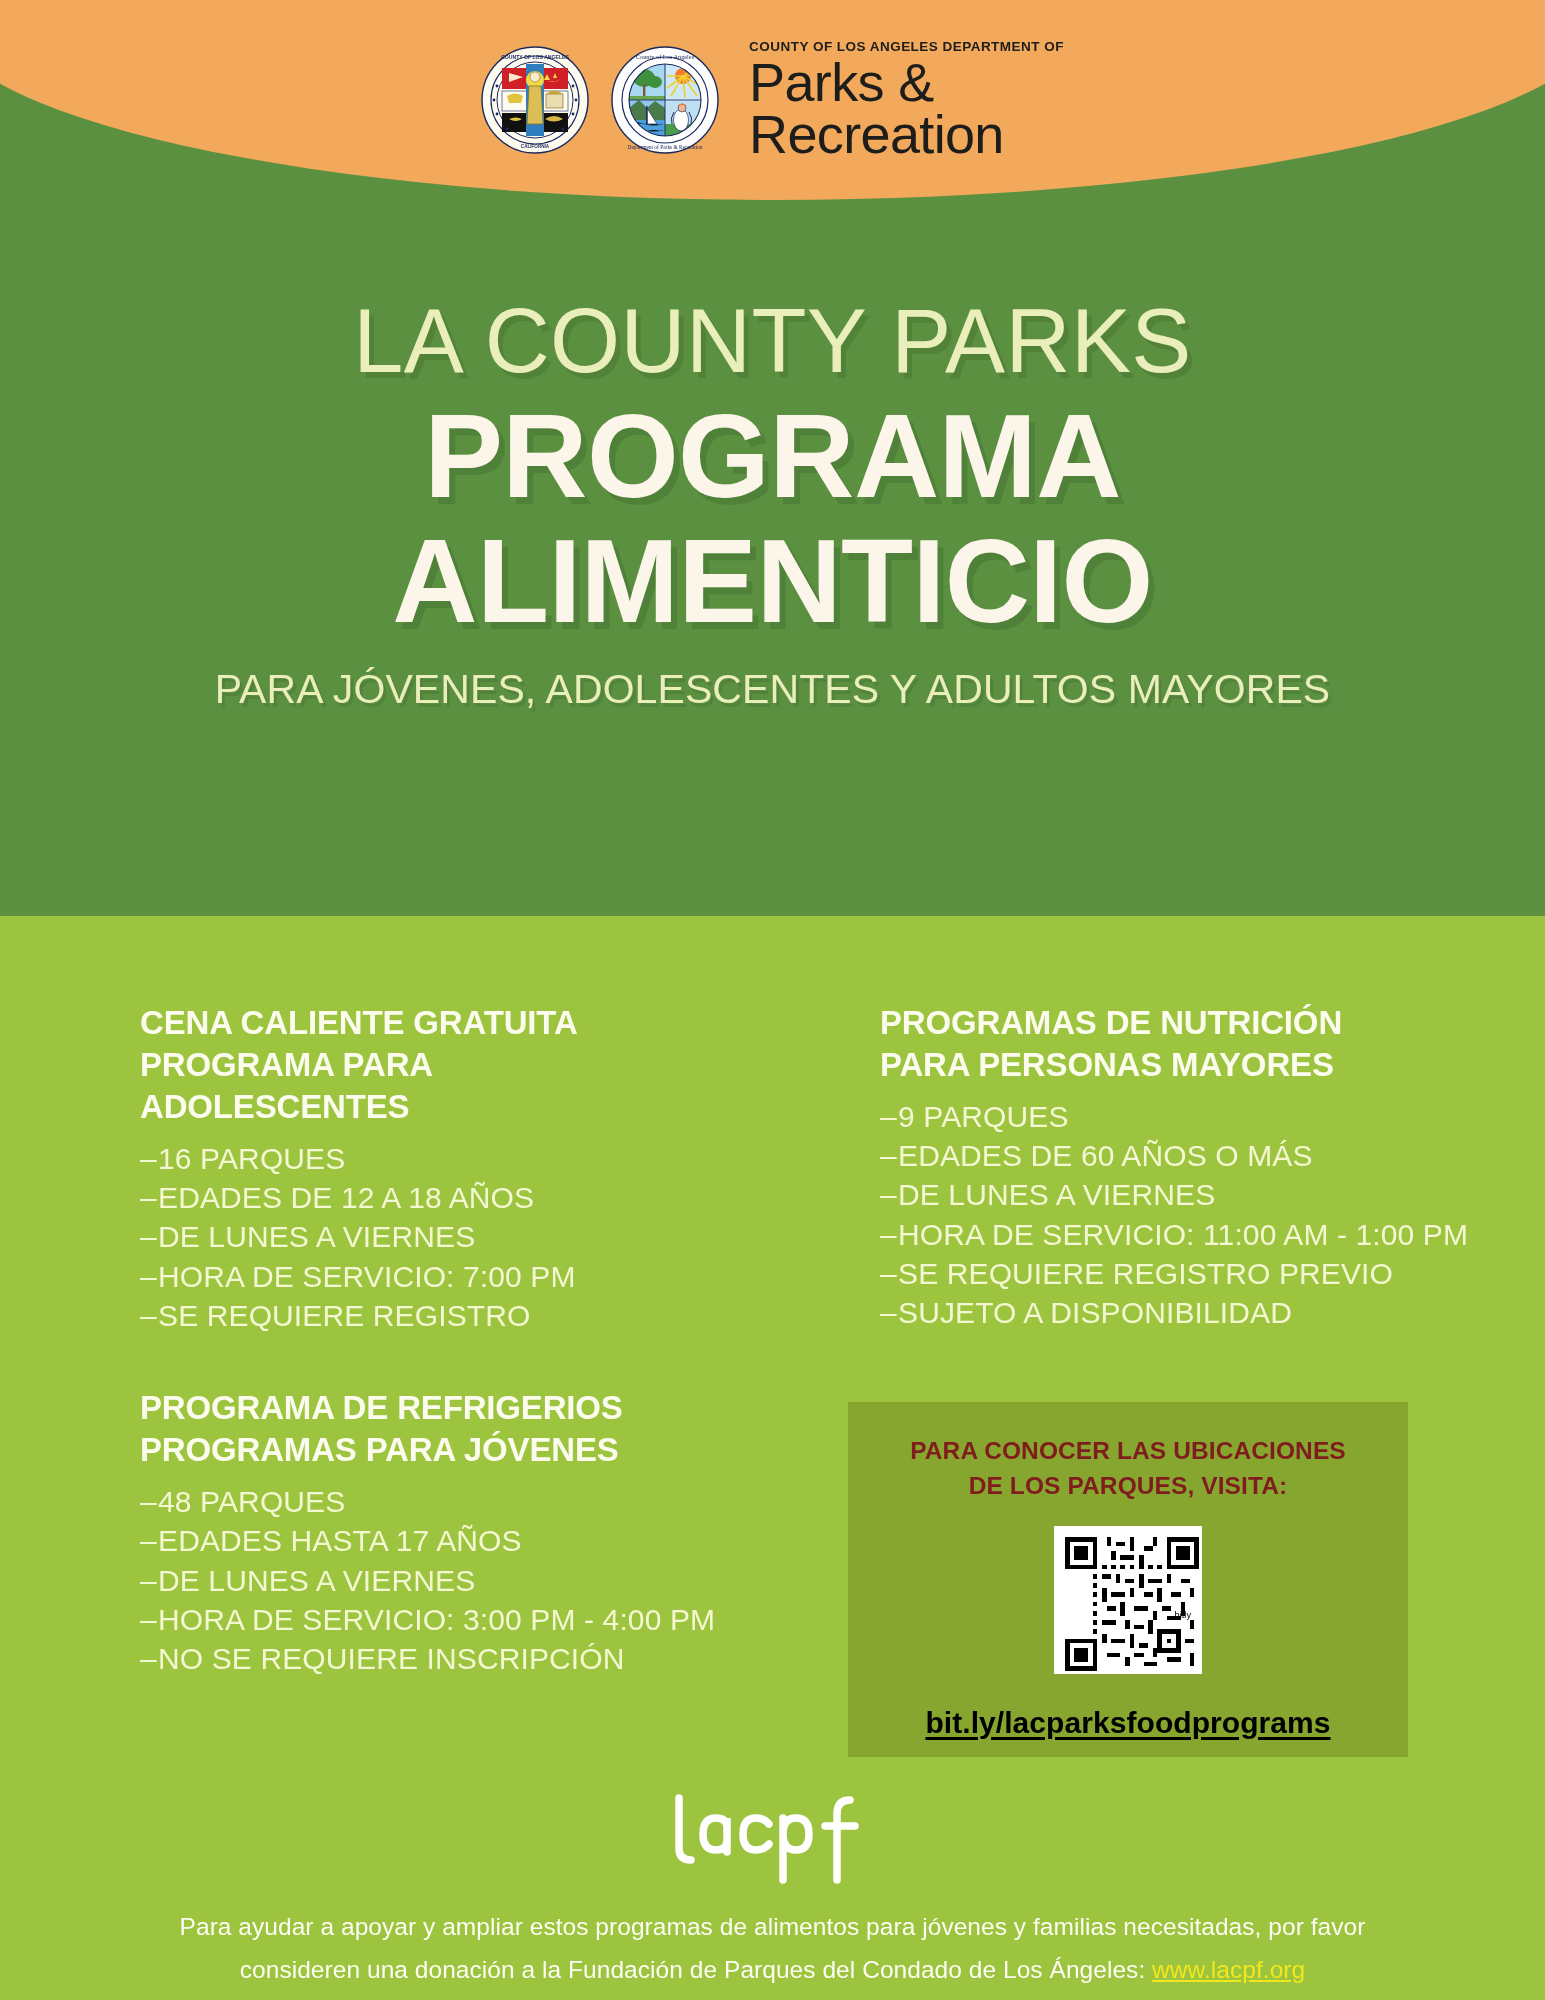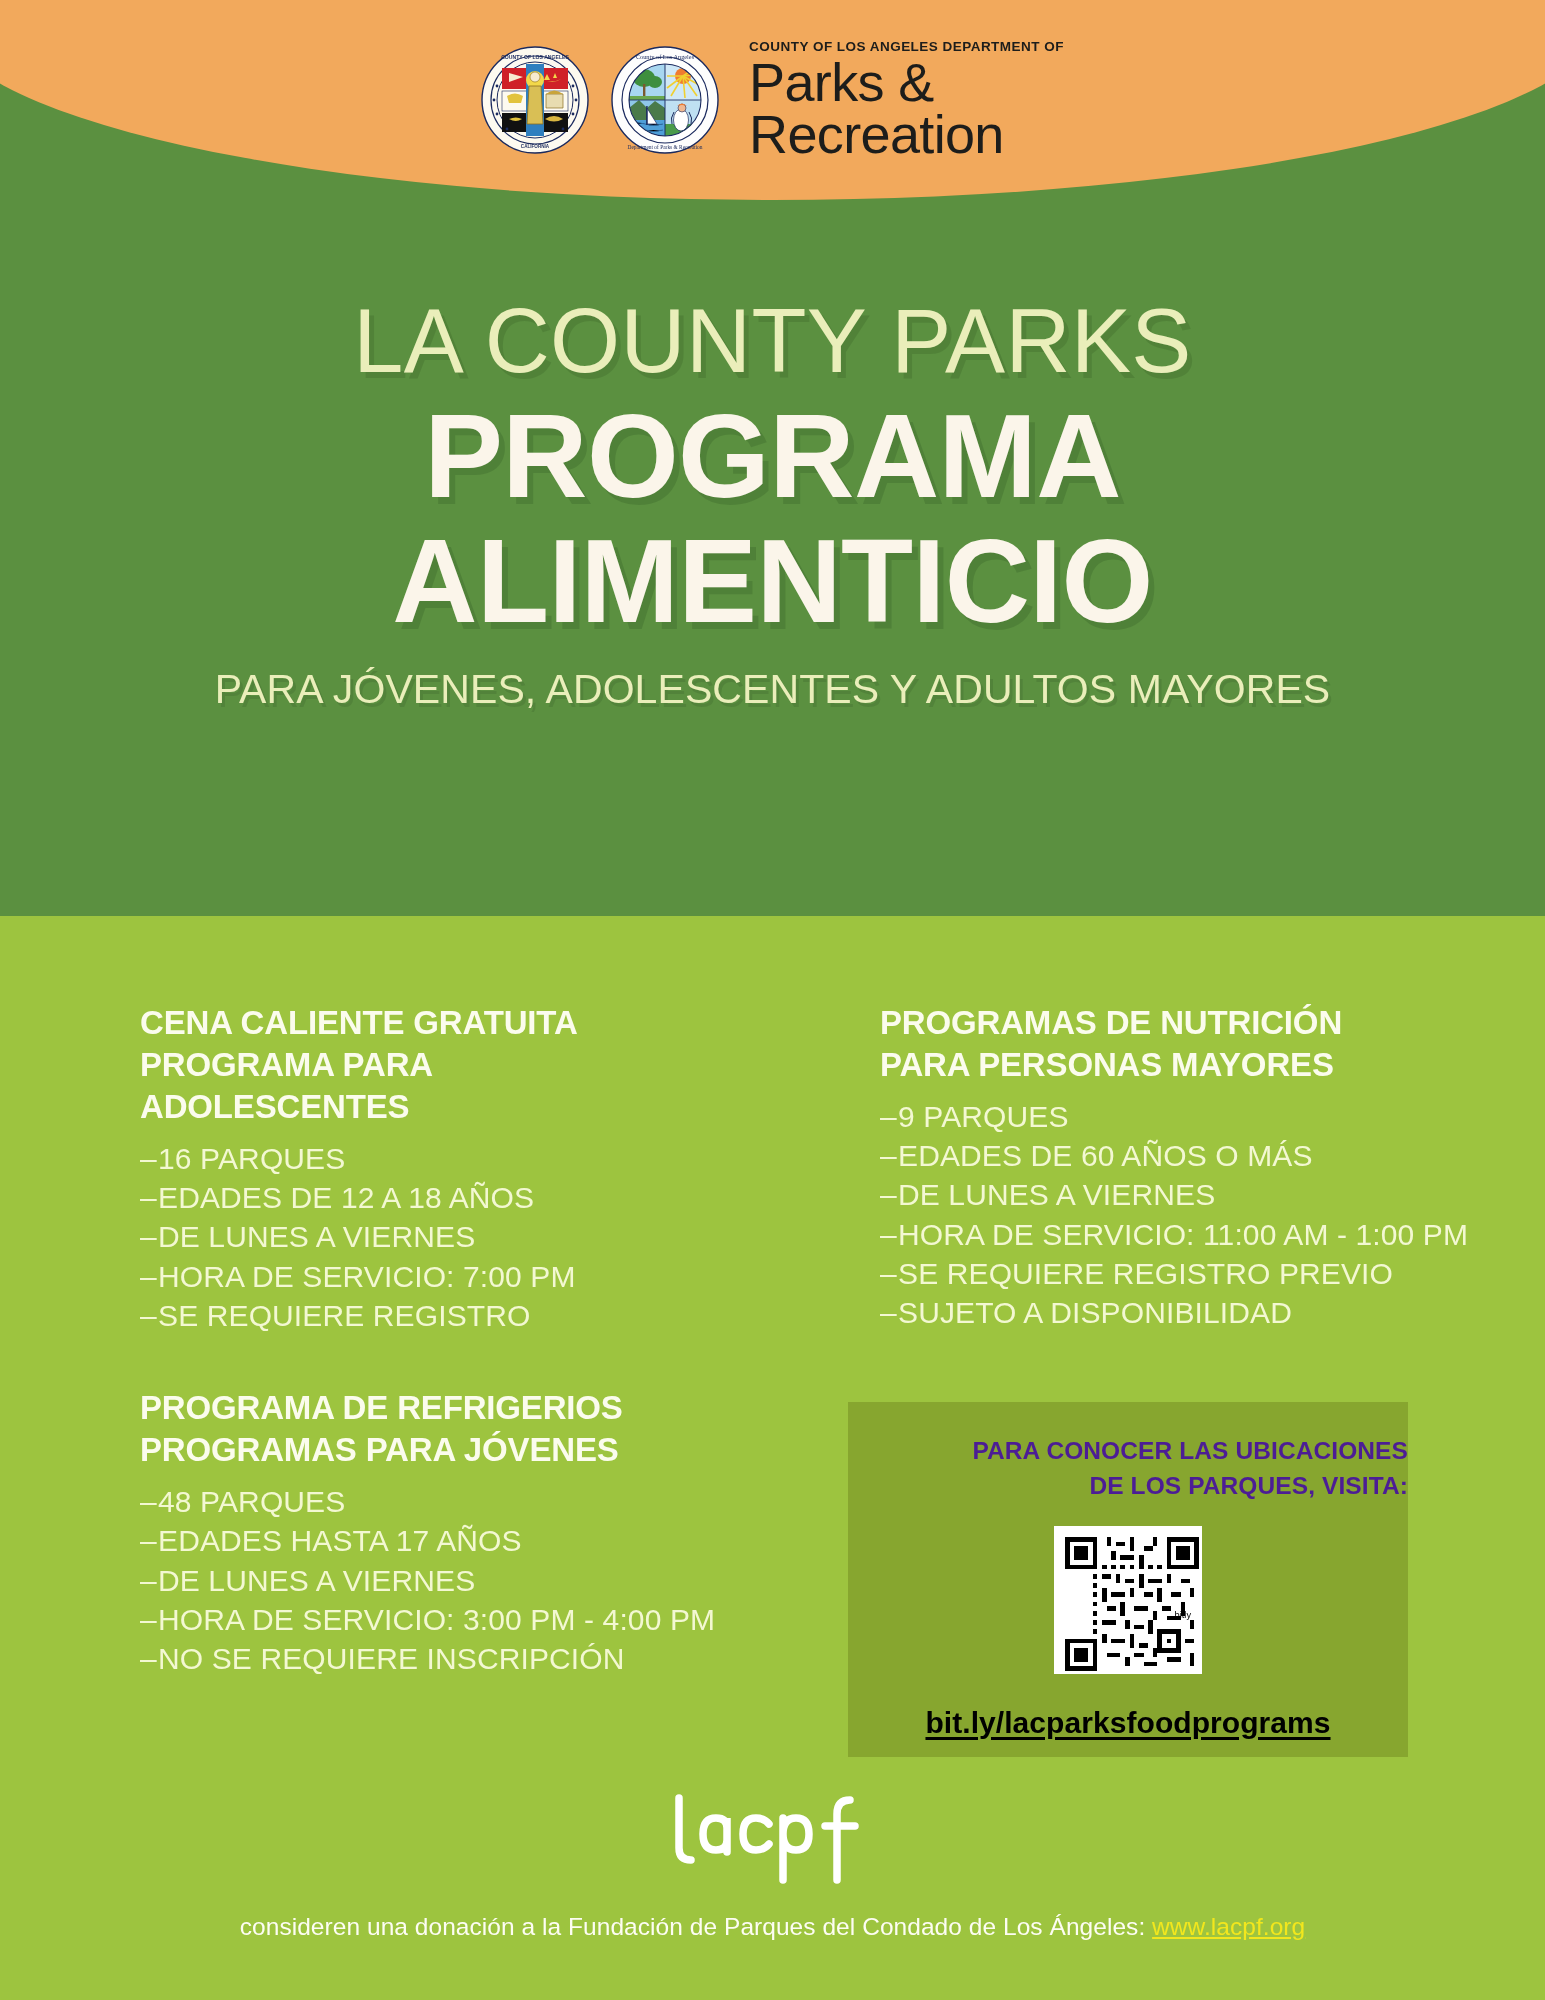--- a/index.html
+++ b/index.html
@@ -171,26 +171,25 @@
     position: absolute;
     left: 848px;
     top: 486px;
     width: 560px;
     height: 355px;
     background: #87a62f;
     text-align: center;
   }
   .qr-title {
     padding-top: 32px;
-    color: #4c1d95;
+    color: #7f1d1d;
     font-size: 24.5px;
     font-weight: bold;
     line-height: 1.42;
     letter-spacing: 0.004em;
-    text-align: right;
   }
   .qr-img-wrap {
     margin: 22px auto 8px;
     width: 148px;
     height: 148px;
     background: #ffffff;
     padding: 11px;
     box-sizing: border-box;
   }
   .qr-img-wrap svg { display: block; }
@@ -532,18 +531,19 @@
 
         <path d="M118 26 L118 88 M118 42 q0-16 13-16 q13 0 13 16 q0 16 -13 16 q-13 0 -13-16"></path>
 
         <path d="M172 88 L172 22 q0-14 13-14"></path>
         <path d="M160 34 L190 34"></path>
       </g>
     </svg>
   </div>
 
   <div class="footer-text">
+    <div>Para ayudar a apoyar y ampliar estos programas de alimentos para jóvenes y familias necesitadas, por favor</div>
     <div>
       <span>consideren una donación a la Fundación de Parques del Condado de Los Ángeles: </span><a class="footer-link" href="#">www.lacpf.org</a>
     </div>
   </div>
 
 </div>
 
 </body></html>

